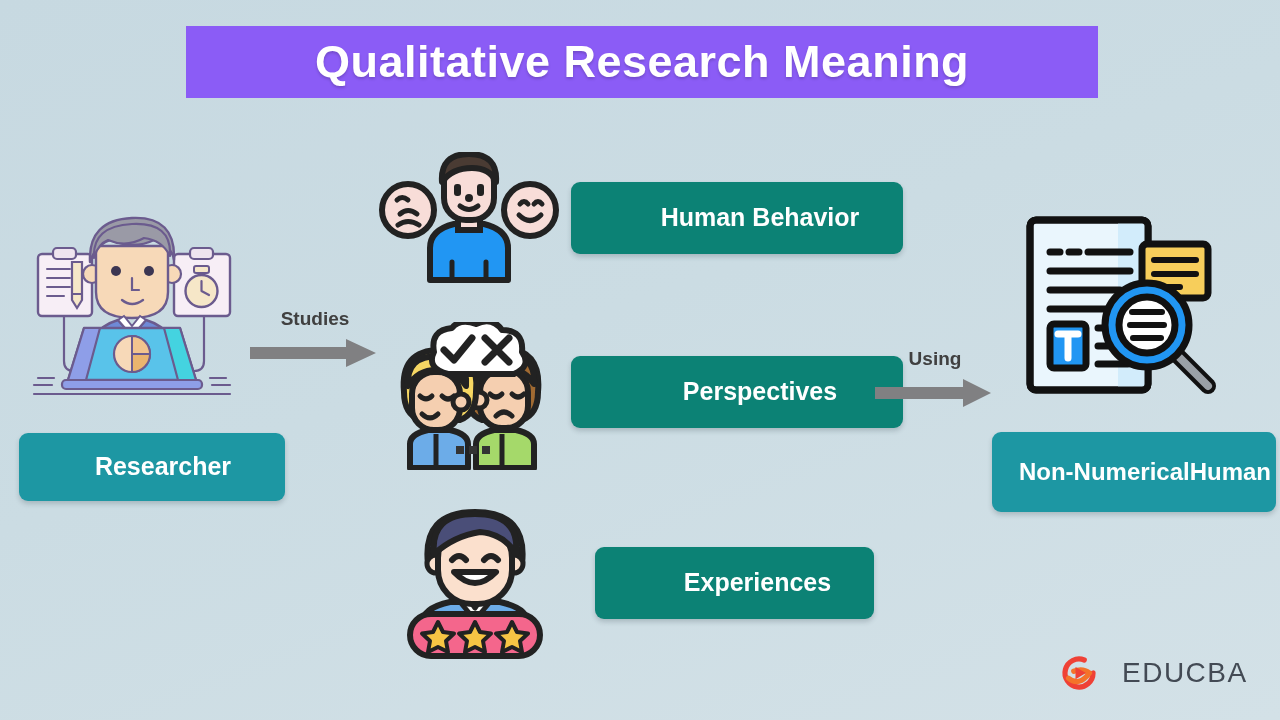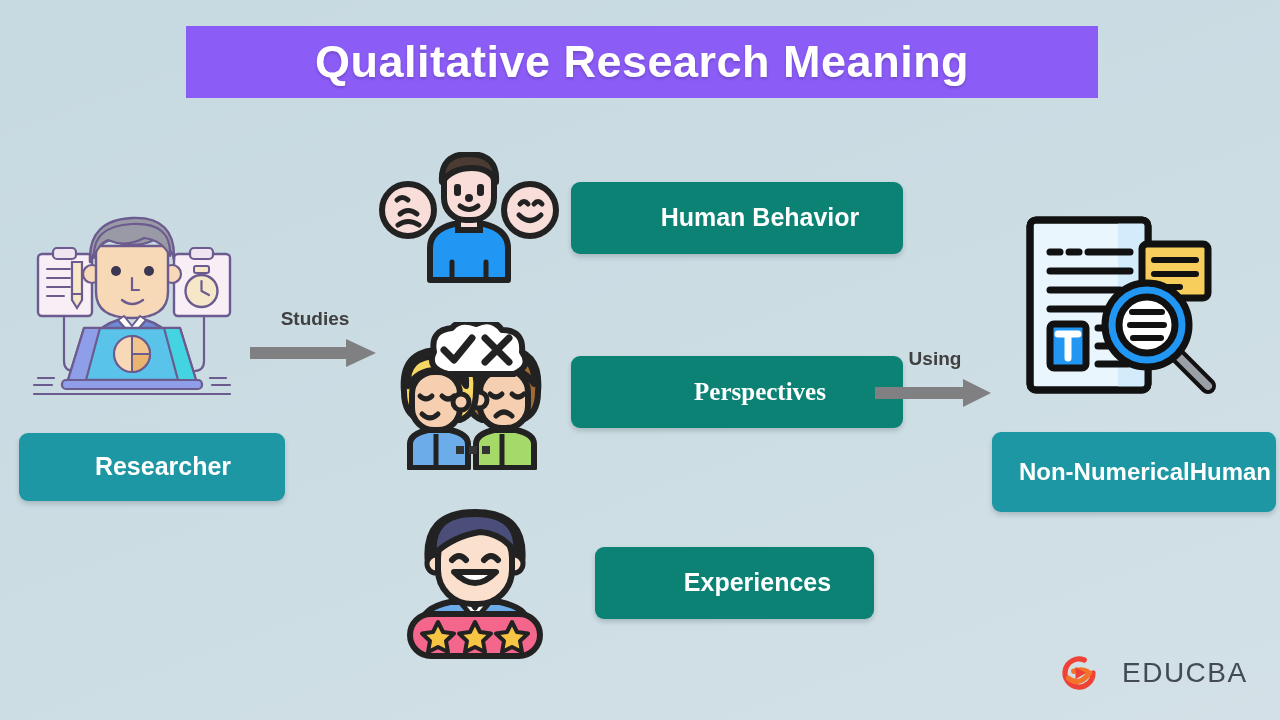--- a/index.html
+++ b/index.html
@@ -53,21 +53,21 @@
     box-shadow: 0 3px 5px rgba(40,60,70,0.22);
     line-height: 1.18;
   }
   .pill-dark { background: #0c8275; padding-left: 46px; }
   .pill-light { background: #1d97a3; padding-left: 22px; }
 
   .pill-human {
     left: 571px; top: 182px; width: 286px; height: 72px; font-size: 25px;
   }
   .pill-persp {
-    left: 571px; top: 356px; width: 286px; height: 72px; font-size: 25px; font-family: Liberation Serif, serif;
+    left: 571px; top: 356px; width: 286px; height: 72px; font-size: 25px;
   }
   .pill-exp {
     left: 571px; top: 547px; width: 233px; height: 72px; font-size: 25px; margin-left: 24px;
   }
   .pill-researcher {
     left: 19px; top: 433px; width: 244px; height: 68px; font-size: 25px;
   }
   .pill-nonnum {
     left: 992px; top: 432px; width: 262px; height: 80px; font-size: 24px;
     flex-direction: row;

